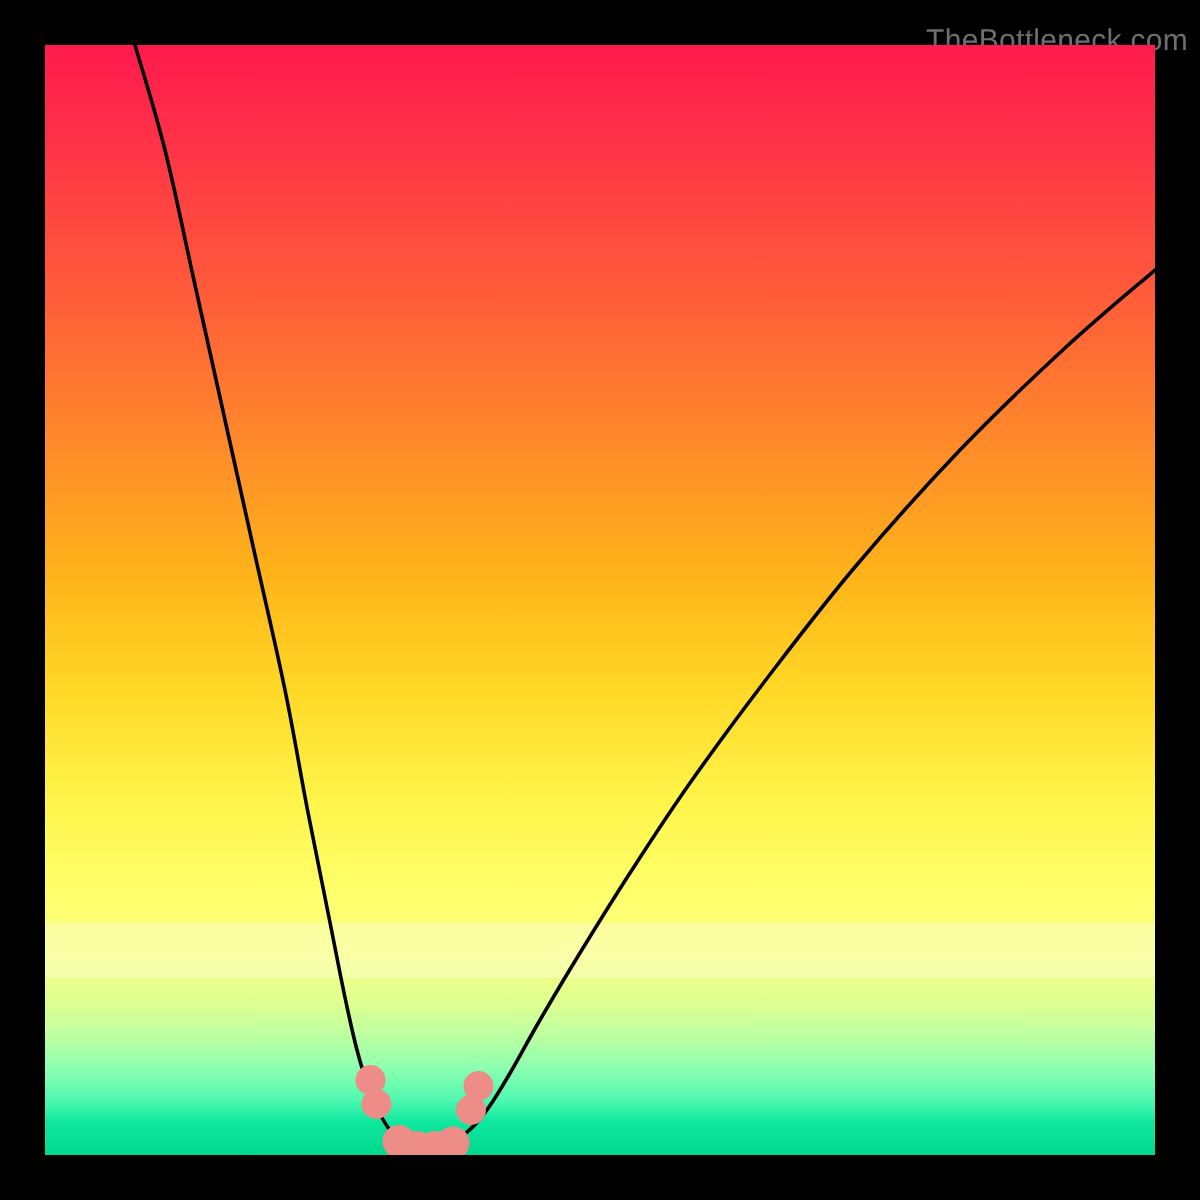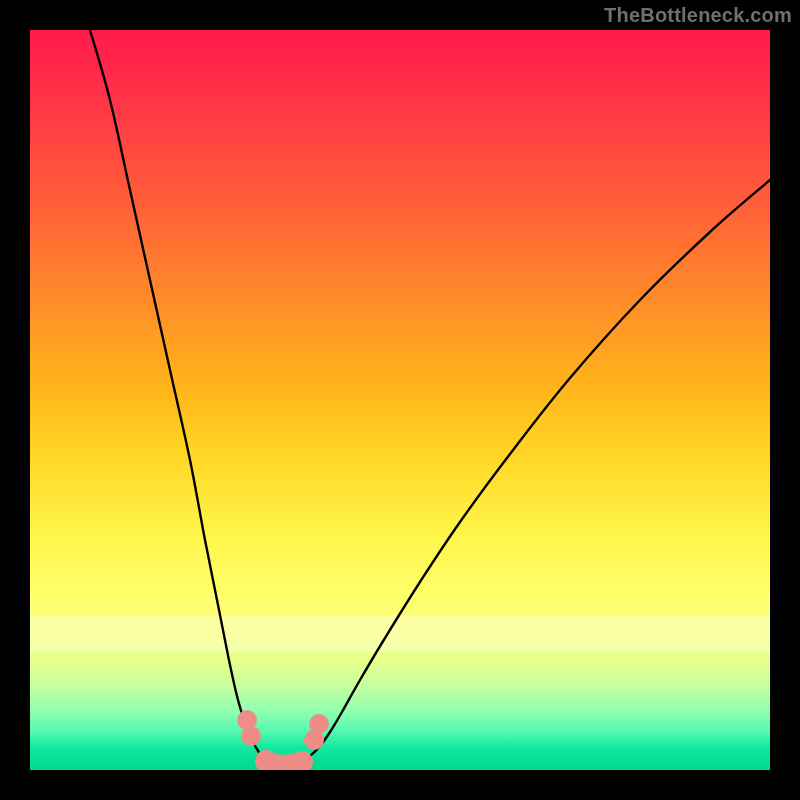--- a/index.html
+++ b/index.html
@@ -44,25 +44,25 @@
     );
   }
   .whiteband {
     position: absolute;
     left: 0;
     width: 100%;
     background: rgba(255,255,255,0.55);
   }
   .watermark {
     position: absolute;
-    top: 4px;
+    top: 16px;
     right: 8px;
     color: #6f6f6f;
     font-size: 20px;
-    font-weight: 700;
+    font-weight: 400;
     letter-spacing: 0.2px;
   }
   svg.curve {
     position: absolute;
     left: 0;
     top: 0;
     width: 100%;
     height: 100%;
   }
 </style>

